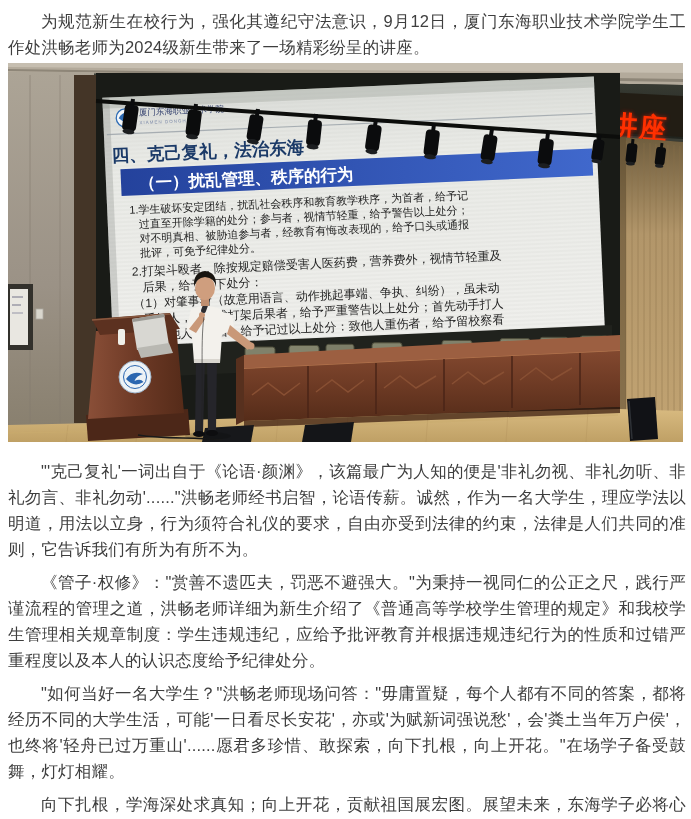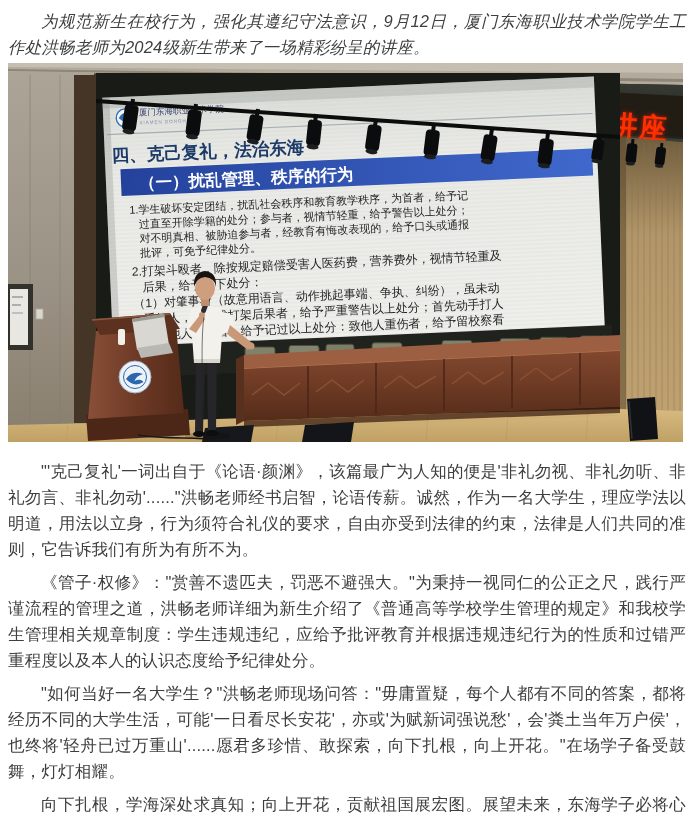--- a/index.html
+++ b/index.html
@@ -7,21 +7,21 @@
     width:691px;height:819px;overflow:hidden;
     font-family:"Liberation Sans", sans-serif;
     -webkit-font-smoothing:antialiased;
   }
   .article{padding-top:8px;}
   .para{
     margin:0 5px 7px 8px;
     font-size:16.5px;line-height:26px;color:#3e3e3e;
     text-indent:2em;text-align:justify;letter-spacing:0.2px;
   }
-  .para.first{margin-bottom:0;font-style:italic;}
+  .para.first{margin-bottom:0;}
   figure.photo{
     margin:3px 0 16px 8px;padding:0;
     width:675px;height:379px;position:relative;overflow:hidden;
     background:#1a1c18;
   }
   figure.photo svg{display:block;}
   svg text{font-family:"Liberation Sans", sans-serif;}
   .led-text{font-weight:bold;letter-spacing:1.5px;}
 </style>
 </head>

